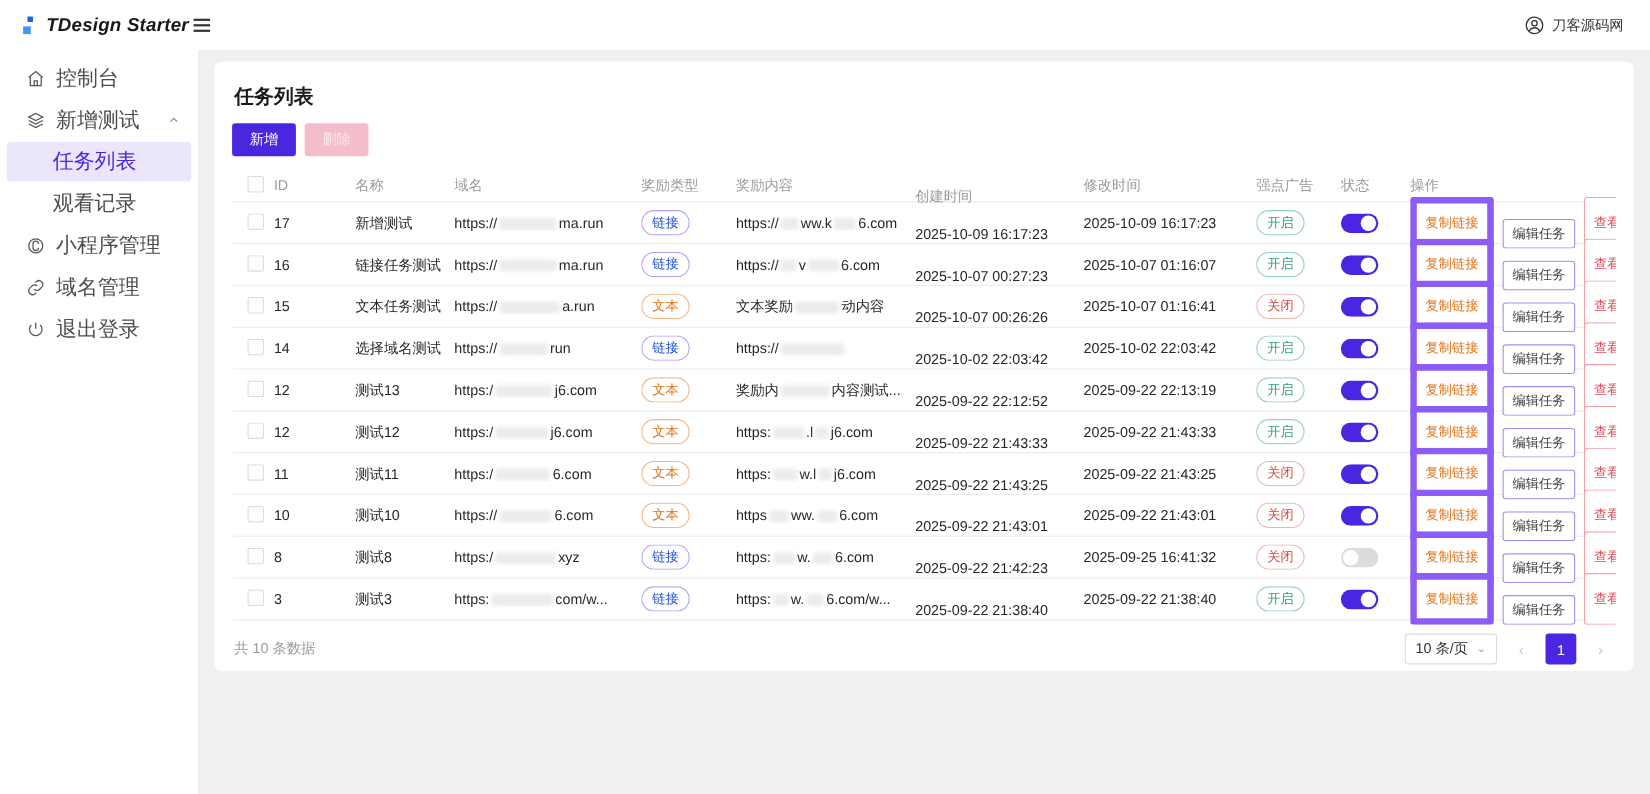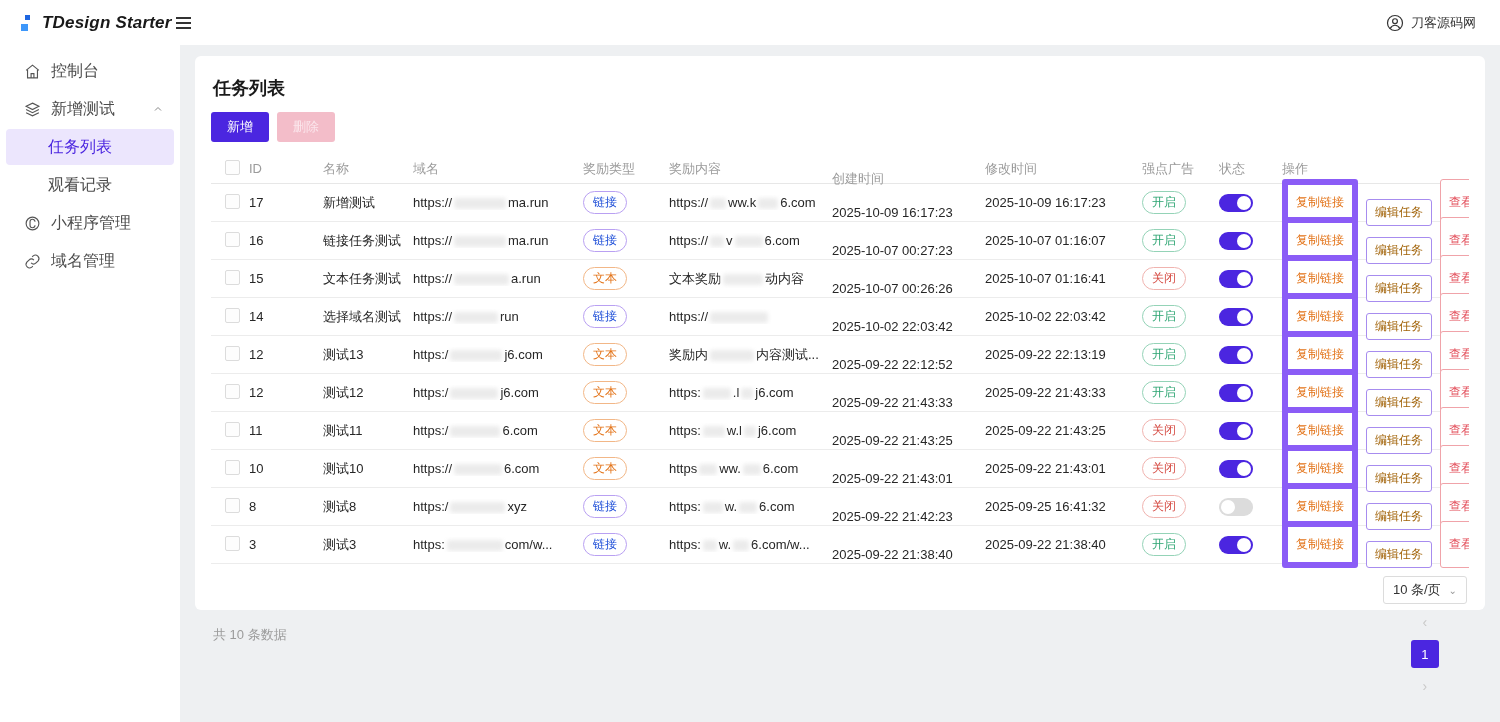--- a/index.html
+++ b/index.html
@@ -12,21 +12,21 @@
   .logo-mark { position:relative; width:16px; height:24px; }
   .logo-dot-a { position:absolute; left:7px; top:4px; width:5px; height:5px; background:#1e66e0; }
   .logo-dot-b { position:absolute; left:3px; top:13px; width:7px; height:7px; background:#3d97fa; }
   .logo-text { font-size:17px; font-weight:bold; font-style:italic; color:#181818; letter-spacing:.2px; }
   .burger { display:flex; flex-direction:column; gap:3px; cursor:pointer; padding:4px; }
   .burger span { display:block; width:15px; height:2px; background:#333; }
   .header-user { display:flex; align-items:center; gap:7px; font-size:13px; color:#333; cursor:pointer; }
 
   
   .sidebar { position:fixed; top:45px; left:0; width:180px; height:677px; background:#fff; padding-top:6px; }
-  .side-item { display:flex; align-items:center; gap:10px; height:36px; margin:2px 6px; padding:0 10px 0 18px; border-radius:4px; font-size:16px; color:#4c4c4c; cursor:pointer; }
+  .side-item { display:flex; align-items:center; gap:10px; height:36px; margin:2px 6px; padding:0 10px 0 18px; border-radius:4px; font-size:19px; color:#4c4c4c; cursor:pointer; }
   .side-item .grow { flex:1; }
   .side-item svg { flex:0 0 auto; }
   .side-sub { padding-left:42px; }
   .side-sub.active { background:#ece6fd; color:#4b26e0; }
 
   
   .main-card { position:absolute; left:195px; top:56px; width:1290px; height:554px; background:#fff; border-radius:6px; padding:20px 16px 12px 16px; }
   .page-title { font-size:18px; font-weight:bold; color:#1a1a1a; padding-left:2px; }
   .toolbar { display:flex; gap:8px; margin-top:12px; }
   .btn { font-size:13px; border:none; border-radius:3px; padding:6px 16px; cursor:pointer; }
@@ -60,27 +60,27 @@
   .tag.green  { color:#2ba471; border:1px solid #94d3b7; }
   .tag.red    { color:#d54941; border:1px solid #f0b3af; }
 
   .switch { position:relative; display:inline-block; width:34px; height:18px; border-radius:9px; background:#4b26e0; cursor:pointer; vertical-align:middle; }
   .switch.off { background:#dcdcdc; }
   .switch .knob { position:absolute; top:2px; right:2px; width:14px; height:14px; border-radius:50%; background:#fff; }
   .switch.off .knob { right:auto; left:2px; }
 
   .act { font-size:12px; background:#fff; border-radius:3px; padding:4px 8px; cursor:pointer; }
   .act.orange { color:#e37318; border:6px solid #8b5cf6; }
-  .act.purple { color:#a16207; border:1px solid #a78cef;margin-top:20px; }
+  .act.purple { color:#404040; border:1px solid #a78cef;margin-top:20px; }
   .act.red    { color:#e34d59; border:1px solid #f0a3a9; }
 
   
   .table-footer { display:flex; align-items:center; justify-content:space-between; margin-top:12px; padding:0 2px; }
   .total-text { font-size:13px; color:#9b9b9b; }
-  .pager { display:flex; align-items:center; gap:10px;flex-direction:column; }
+  .pager { display:flex; align-items:center; gap:10px; }
   .page-size { display:flex; align-items:center; gap:8px; border:1px solid #dcdcdc; border-radius:3px; height:28px; padding:0 9px; font-size:13px; color:#333; cursor:pointer; background:#fff; }
   .page-size .chev { font-size:10px; color:#999; }
   .pg-arrow { width:24px; text-align:center; font-size:14px; cursor:pointer; }
   .pg-prev { color:#c9c9c9; }
   .pg-next { color:#c9c9c9; }
   .pg-current { width:28px; height:28px; border-radius:3px; background:#4b26e0; color:#fff; font-size:13px; display:flex; align-items:center; justify-content:center; cursor:pointer; }
 </style>
 </head>
 <body>
 
@@ -141,20 +141,27 @@
         <path d="M15.5 9.5a3.5 3.5 0 1 0-7 0v5a3.5 3.5 0 0 0 7 0"></path>
       </svg>
     <span class="grow">小程序管理</span>
   </div>
   <div class="side-item">
     <svg width="17" height="17" viewBox="0 0 24 24" fill="none" stroke="#555" stroke-width="1.6">
         <path d="M10 14a5 5 0 0 0 7 0l3-3a5 5 0 0 0-7-7l-1.5 1.5"></path>
         <path d="M14 10a5 5 0 0 0-7 0l-3 3a5 5 0 0 0 7 7L12.5 18.5"></path>
       </svg>
     <span class="grow">域名管理</span>
+  </div>
+  <div class="side-item">
+    <svg width="17" height="17" viewBox="0 0 24 24" fill="none" stroke="#555" stroke-width="1.6">
+        <path d="M12 3v8"></path>
+        <path d="M6.3 6.3a8 8 0 1 0 11.4 0"></path>
+      </svg>
+    <span class="grow">退出登录</span>
   </div>
 </div>
 
 <div class="main-card">
   <div class="page-title">任务列表</div>
   <div class="toolbar">
     <button class="btn btn-primary">新增</button>
     <button class="btn btn-disabled">删除</button>
   </div>
 

